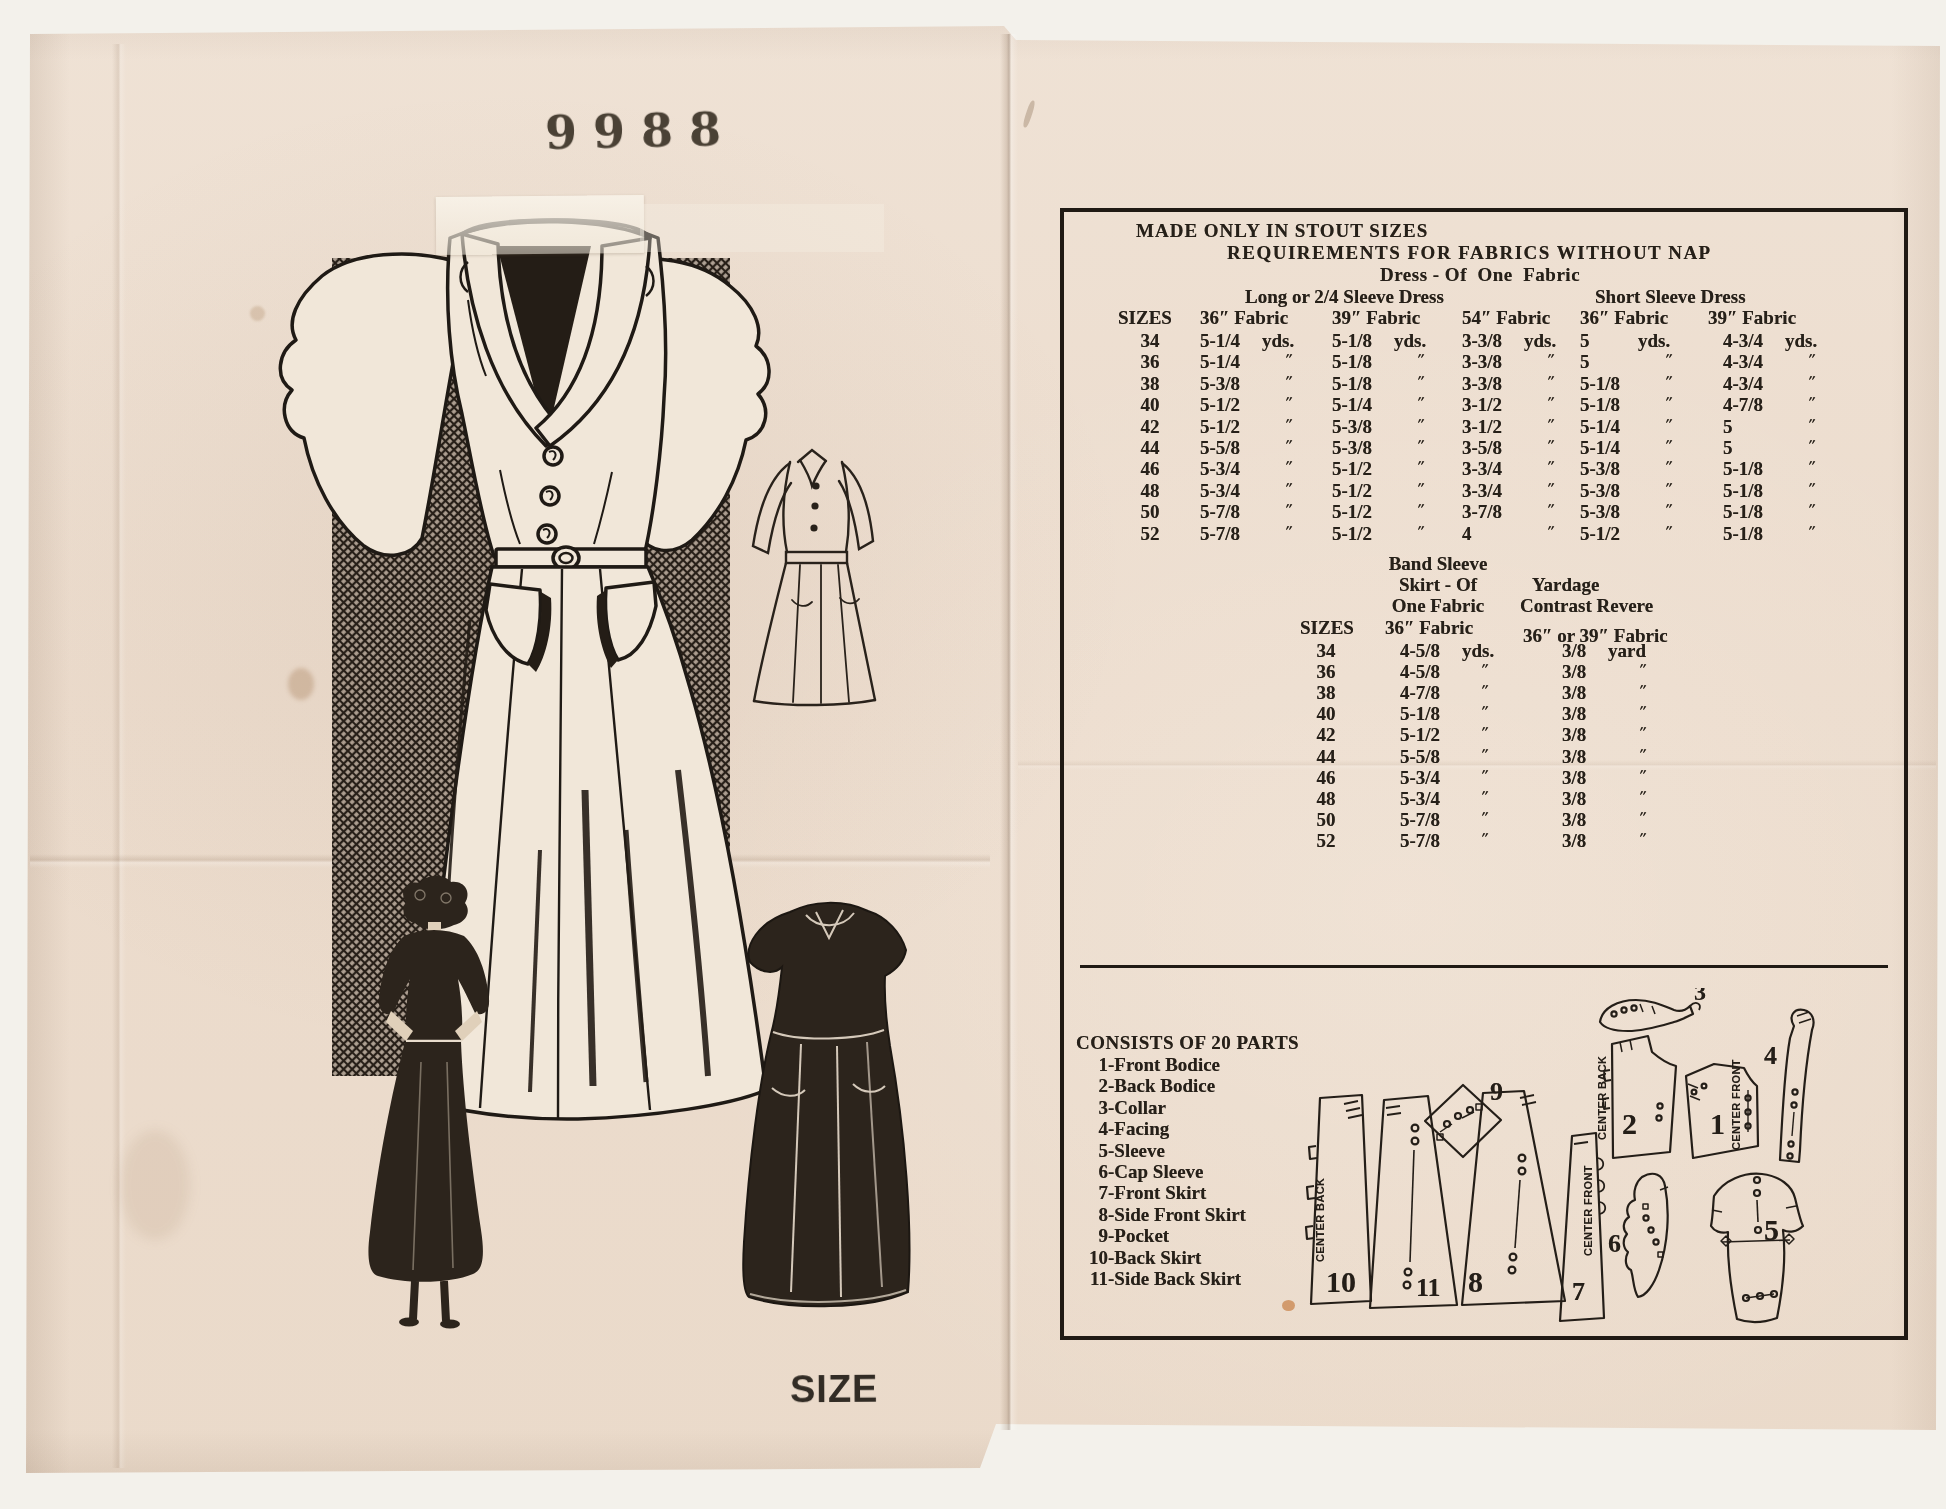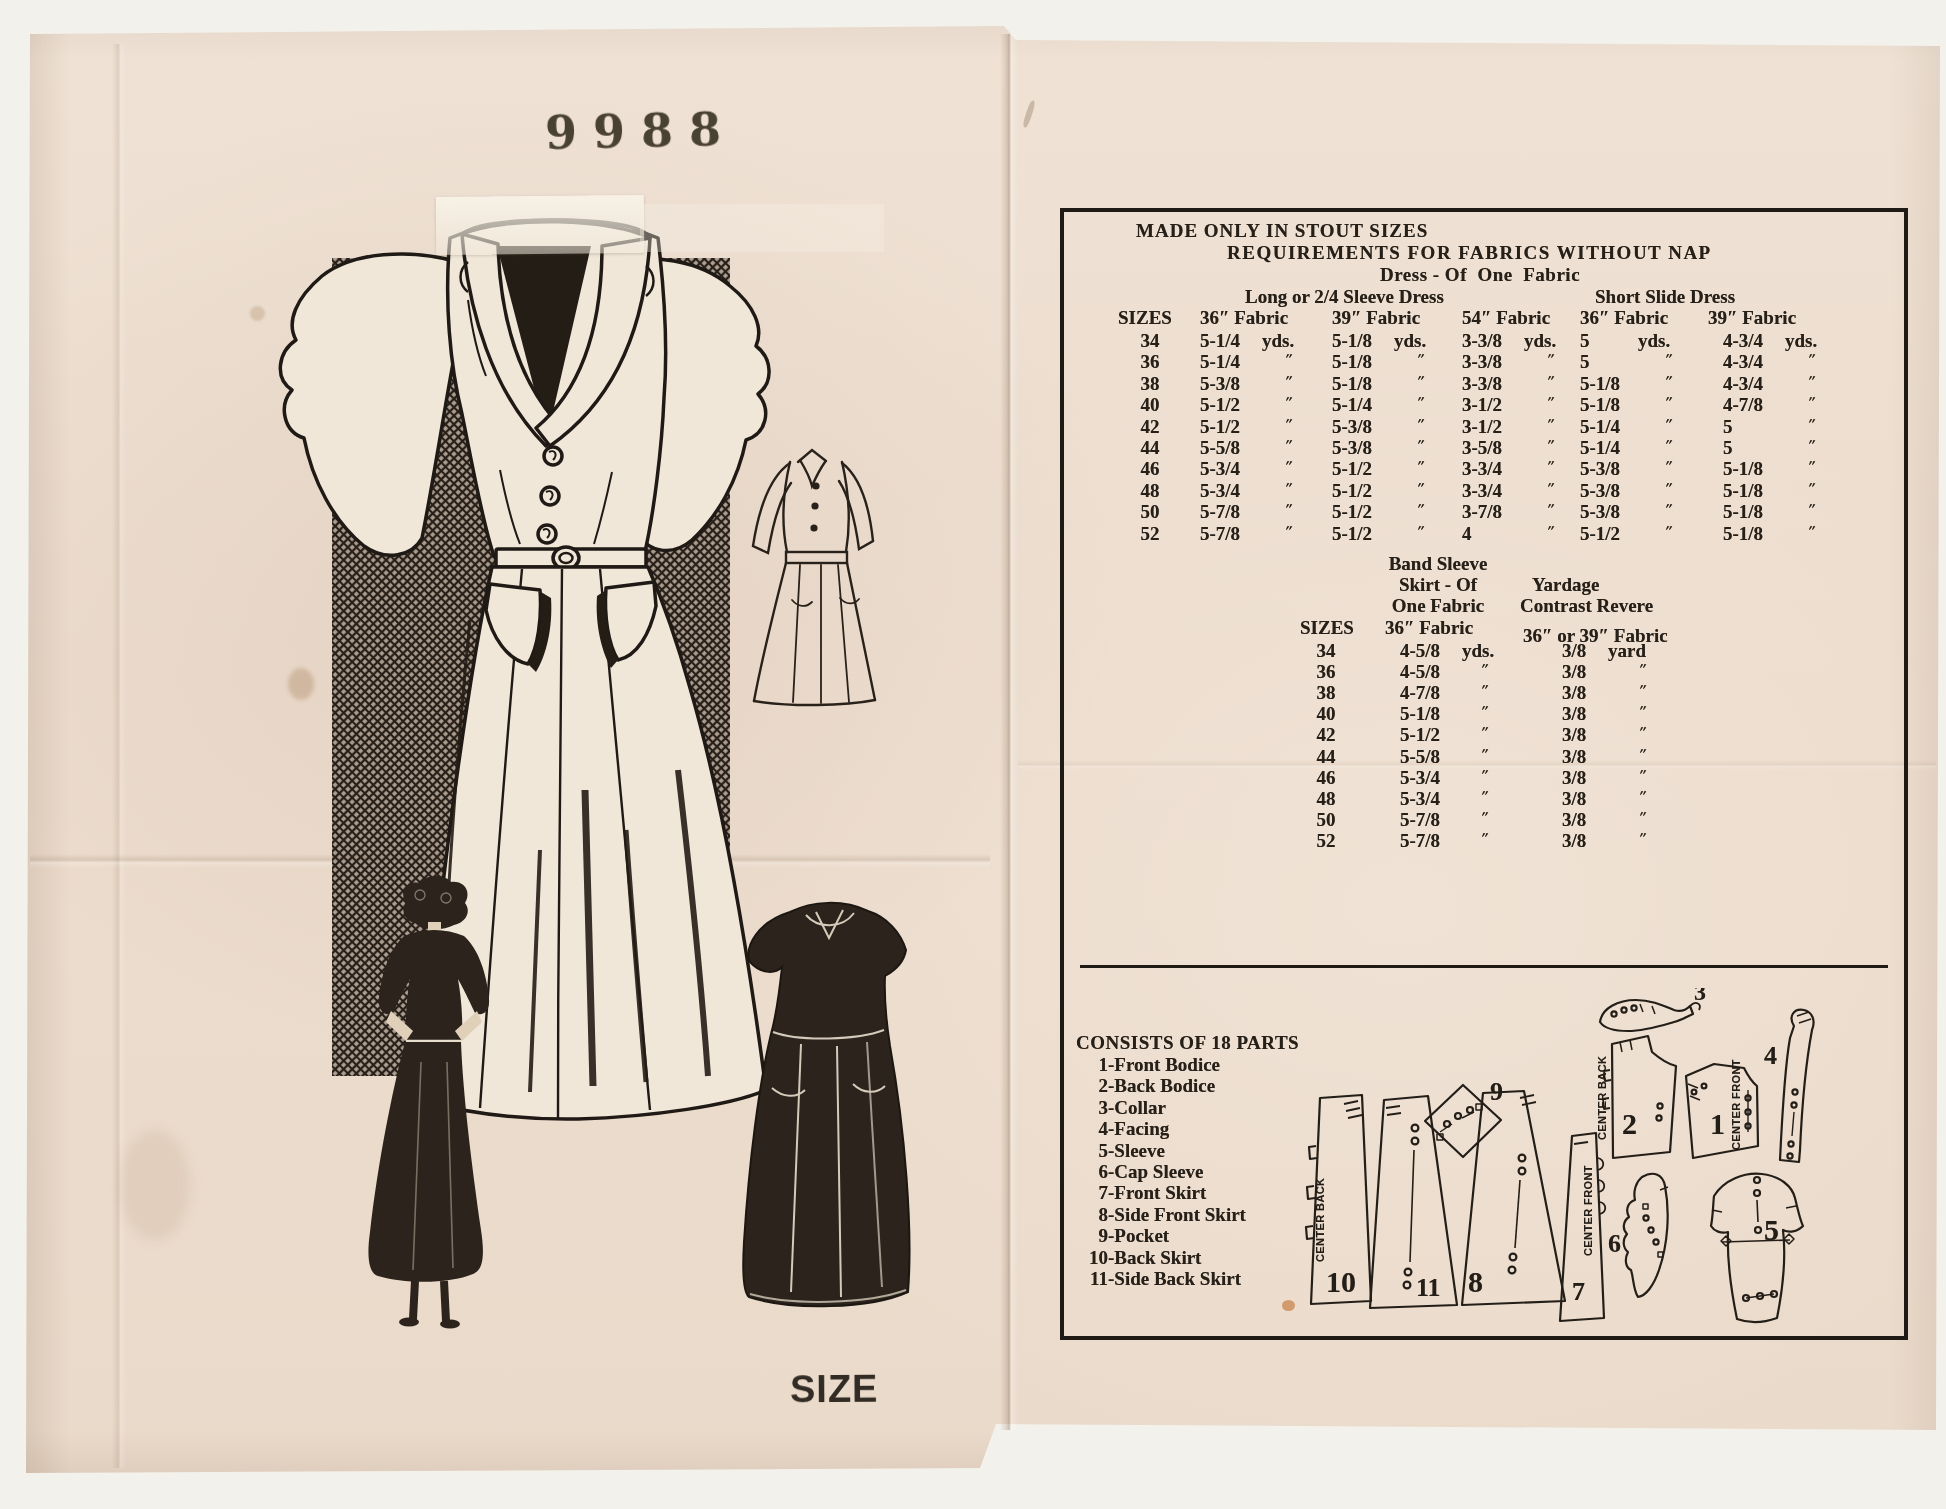--- a/index.html
+++ b/index.html
@@ -201,21 +201,21 @@
   <div class="tape2"></div>
 
   <div class="stamp-number">9988</div>
   <div class="size-stamp">SIZE</div>
 
   <div class="info-box">
     <div class="abs" style="top:8px;left:72px;letter-spacing:1px;">MADE ONLY IN STOUT SIZES</div>
     <div class="abs" style="top:30px;left:163px;letter-spacing:1.5px;">REQUIREMENTS FOR FABRICS WITHOUT NAP</div>
     <div class="abs" style="top:52px;left:316px;letter-spacing:.5px;">Dress - Of  One  Fabric</div>
     <div class="abs" style="top:74px;left:181px;">Long or 2/4 Sleeve Dress</div>
-    <div class="abs" style="top:74px;left:531px;">Short Slide Dress</div>
+    <div class="abs" style="top:74px;left:531px;">Short Sleeve Dress</div>
 
     <div class="abs" style="top:95px;left:54px;">SIZES</div>
     <div class="abs" style="top:95px;left:136px;">36″ Fabric</div>
     <div class="abs" style="top:95px;left:268px;">39″ Fabric</div>
     <div class="abs" style="top:95px;left:398px;">54″ Fabric</div>
     <div class="abs" style="top:95px;left:516px;">36″ Fabric</div>
     <div class="abs" style="top:95px;left:644px;">39″ Fabric</div>
 
     <div id="t1-rows" style="top:118px;height:216px;">
         <div class="trow" style="top: 0px;">
@@ -428,21 +428,21 @@
           <span class="tval" style="left: 336px;">5-7/8</span>
           <span class="tditto" style="left: 416px;">″</span>
           <span class="tval" style="left: 498px;">3/8</span>
           <span class="tditto" style="left: 574px;">″</span>
         </div>
       </div>
 
 
     <div class="divider" style="top:753px;left:16px;width:808px;"></div>
 
-    <div class="abs" style="top:820px;left:12px;letter-spacing:.5px;">CONSISTS OF 18 PARTS</div>
+    <div class="abs" style="top:820px;left:12px;letter-spacing:.5px;">CONSISTS OF 20 PARTS</div>
 
     <div id="parts-list" style="top:842px;height:236px;">
         <div class="part-item" style="top: 0px; left: 10px;"><span class="pnum">1</span><span class="pname">-Front Bodice</span></div>
         <div class="part-item" style="top: 21.4px; left: 10px;"><span class="pnum">2</span><span class="pname">-Back Bodice</span></div>
         <div class="part-item" style="top: 42.8px; left: 10px;"><span class="pnum">3</span><span class="pname">-Collar</span></div>
         <div class="part-item" style="top: 64.2px; left: 10px;"><span class="pnum">4</span><span class="pname">-Facing</span></div>
         <div class="part-item" style="top: 85.6px; left: 10px;"><span class="pnum">5</span><span class="pname">-Sleeve</span></div>
         <div class="part-item" style="top: 107px; left: 10px;"><span class="pnum">6</span><span class="pname">-Cap Sleeve</span></div>
         <div class="part-item" style="top: 128.4px; left: 10px;"><span class="pnum">7</span><span class="pname">-Front Skirt</span></div>
         <div class="part-item" style="top: 149.8px; left: 10px;"><span class="pnum">8</span><span class="pname">-Side Front Skirt</span></div>

